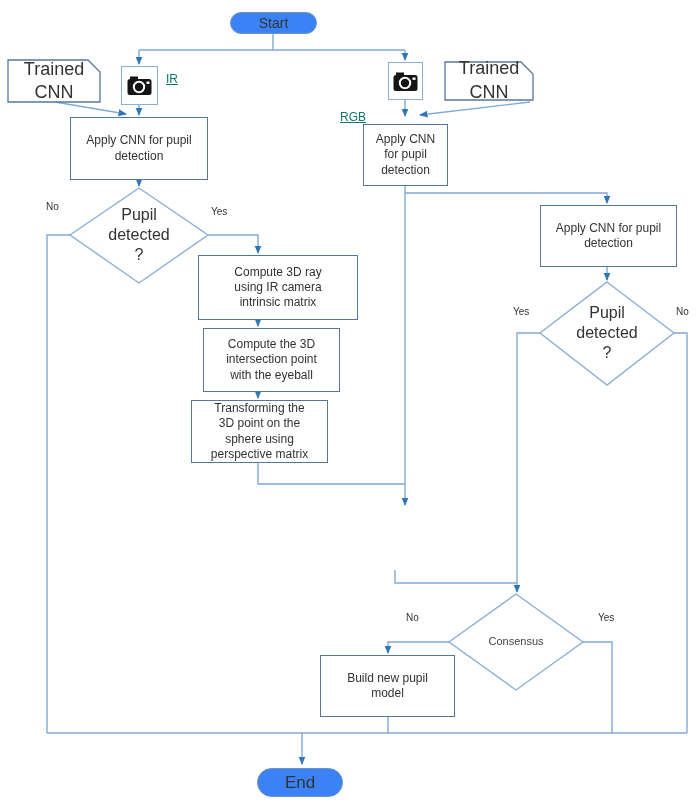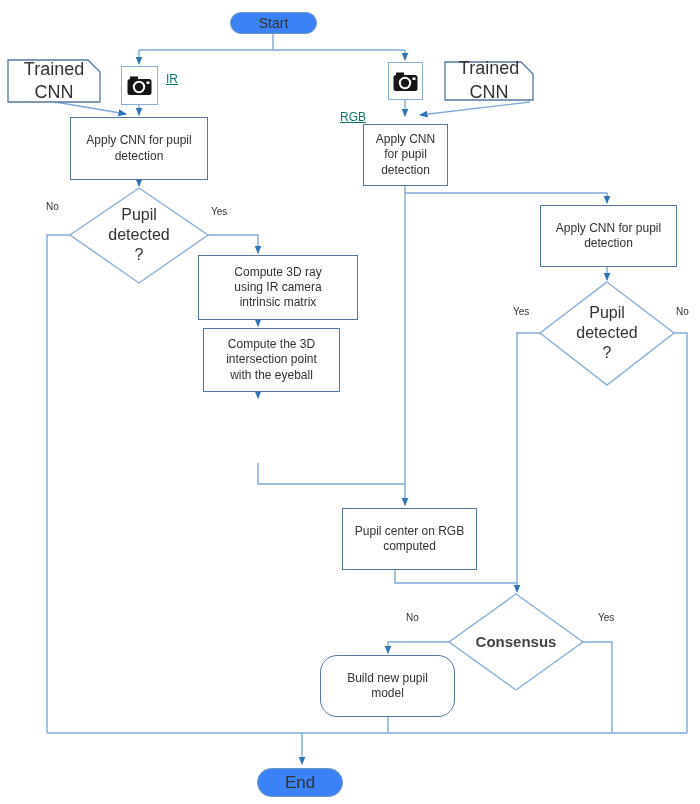--- a/index.html
+++ b/index.html
@@ -41,21 +41,21 @@
   .dtext{
     position:absolute;z-index:2;text-align:center;font-size:16px;line-height:1.25;
     white-space:pre-line;display:flex;align-items:center;justify-content:center;
   }
   .cardtext{
     position:absolute;z-index:2;text-align:center;font-size:18px;line-height:1.3;
     white-space:pre-line;display:flex;align-items:center;justify-content:center;
   }
   .elabel{position:absolute;z-index:2;font-size:10px;color:var(--text);}
   .camlabel{position:absolute;z-index:2;font-size:12px;color:#0f766e;text-decoration:underline;}
-  #consensus-text{font-size:15px;color:#444;font-weight:bold;}
+  #consensus-text{font-size:11px;color:#444;}
   #start-text{font-size:14px;}
   #end-text{font-size:17px;}
 </style>
 </head>
 <body>
 
 <div id="canvas">
 
   <svg id="edges" width="700" height="804" viewBox="0 0 700 804">
     <defs>
@@ -136,23 +136,25 @@
 for pupil
 detection</div>
   <div class="box" style="left:540px;top:205px;width:137px;height:62px;">Apply CNN for pupil
 detection</div>
   <div class="box" style="left:198px;top:255px;width:160px;height:65px;">Compute 3D ray
 using IR camera
 intrinsic matrix</div>
   <div class="box" style="left:191px;top:328px;width:137px;height:64px;margin-left:12px;">Compute the 3D
 intersection point
 with the eyeball</div>
-  <div class="box" style="left:342px;top:508px;width:135px;height:62px;">Pupil center on RGB
-computed</div>
-  <div class="box" style="left:320px;top:655px;width:135px;height:62px;border-radius:17px;">Build new pupil
+  <div class="box" style="left:191px;top:400px;width:137px;height:63px;">Transforming the
+3D point on the
+sphere using
+perspective matrix</div>
+  <div class="box" style="left:320px;top:655px;width:135px;height:62px;">Build new pupil
 model</div>
 
   <div class="dtext" style="left:106px;top:204px;width:66px;height:62px;">Pupil
 detected
 ?</div>
   <div class="dtext" style="left:574px;top:302px;width:66px;height:62px;">Pupil
 detected
 ?</div>
   <div class="dtext" id="consensus-text" style="left:476px;top:630px;width:80px;height:24px;">Consensus</div>
 

